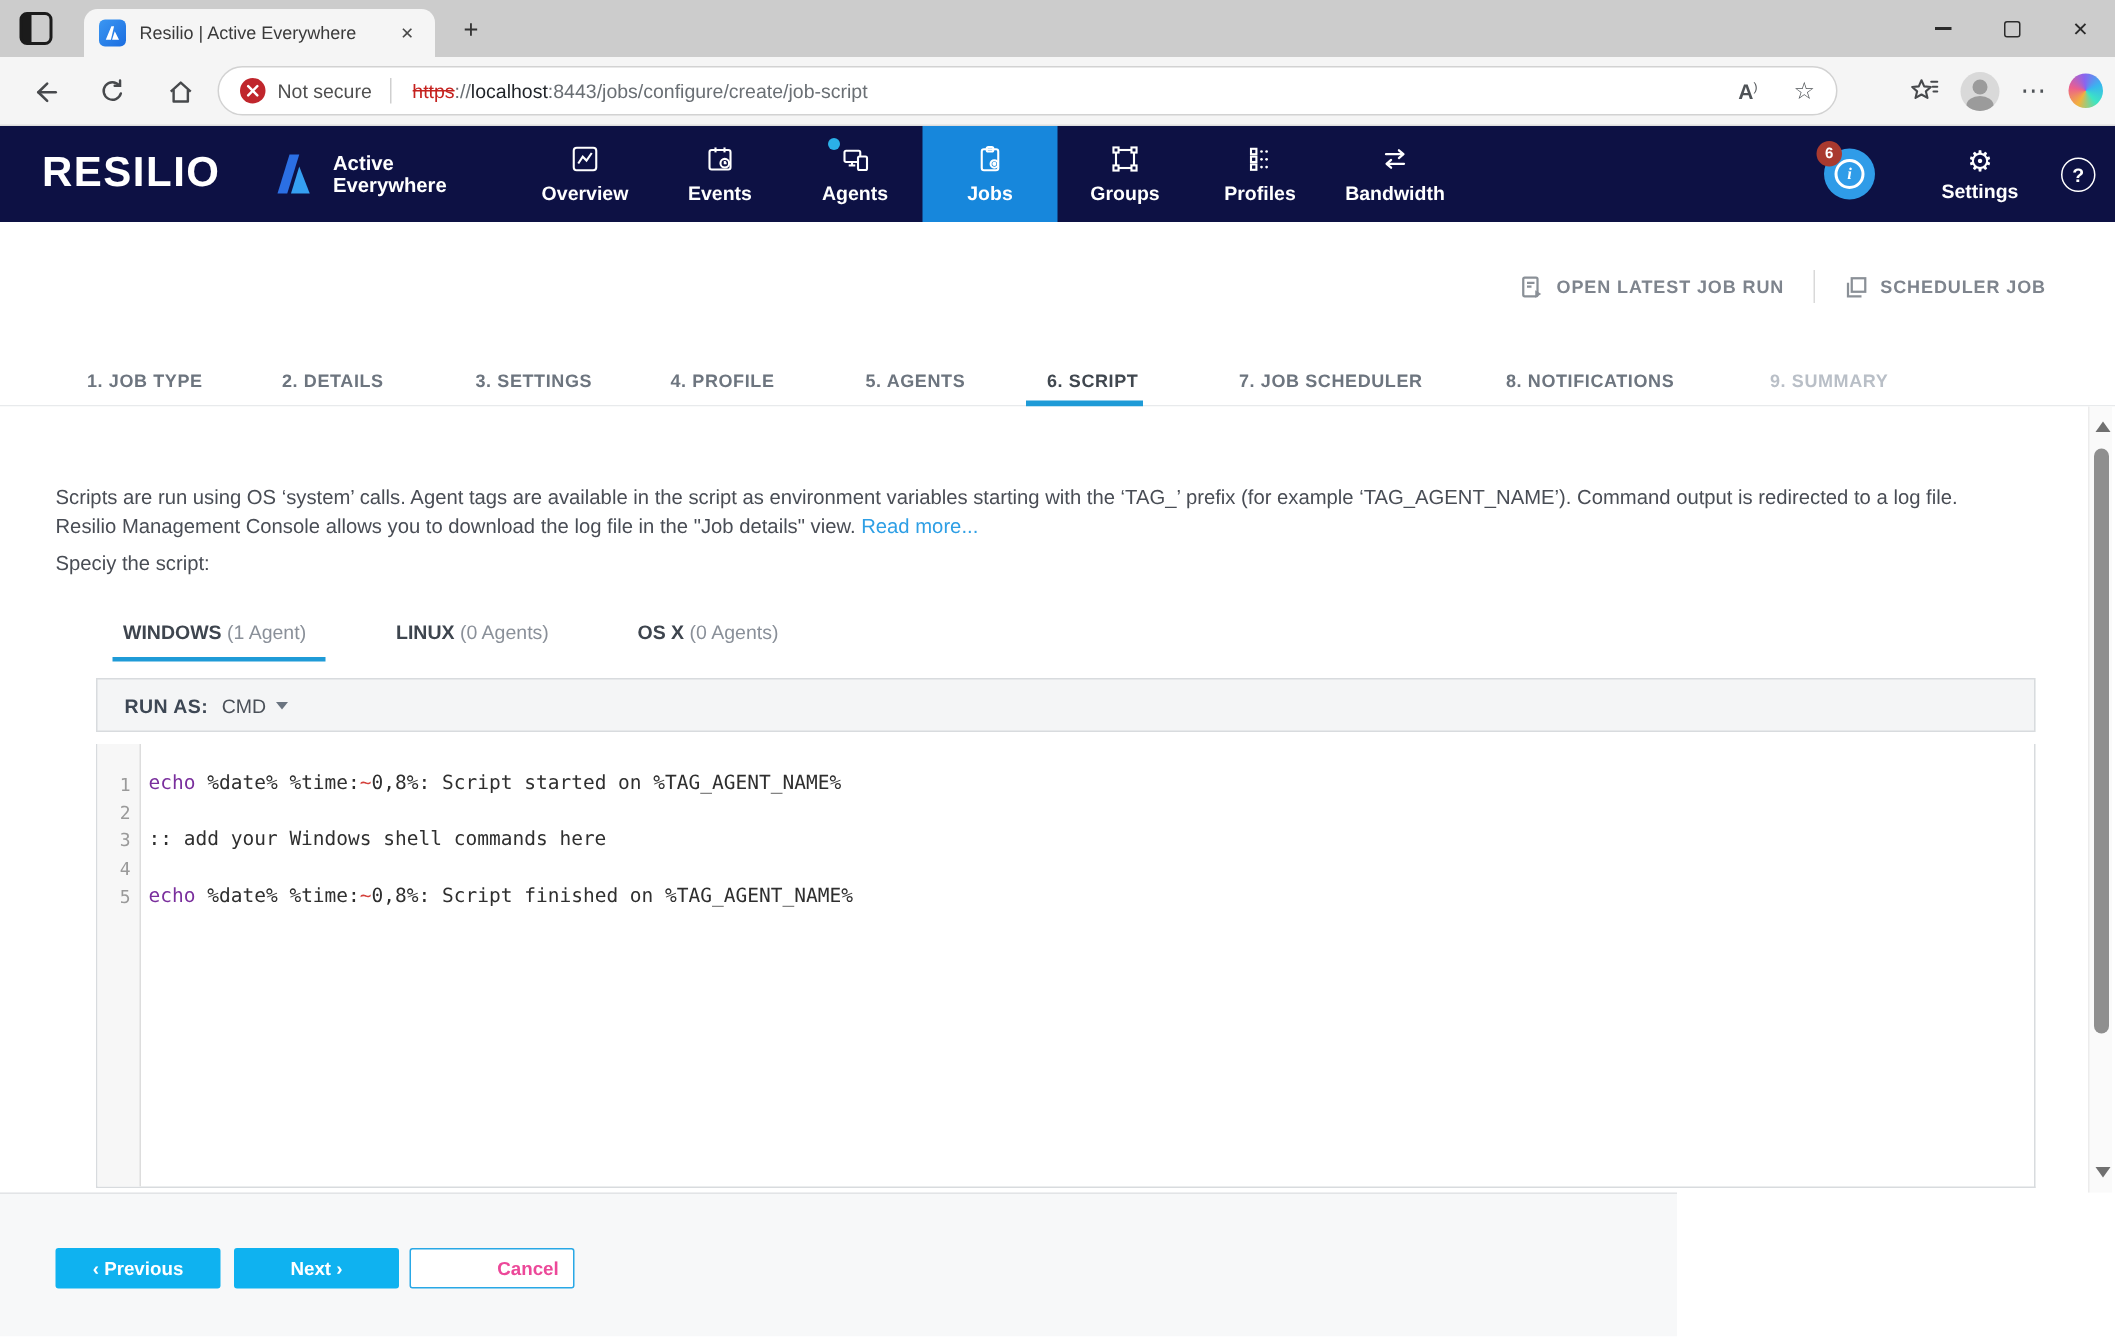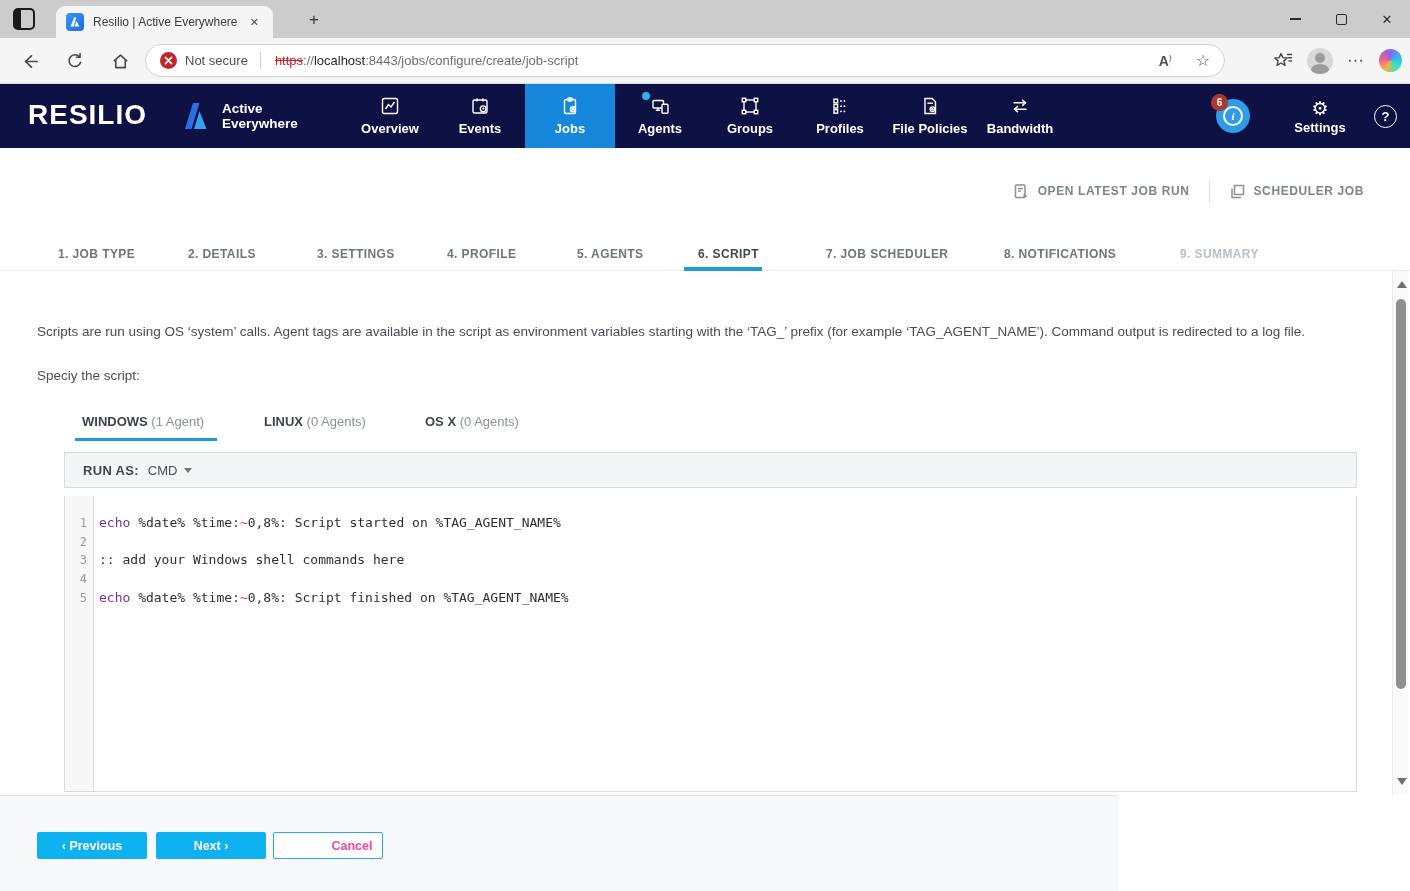--- a/index.html
+++ b/index.html
@@ -4,21 +4,21 @@
 <style>
   * { box-sizing: border-box; margin: 0; padding: 0; }
   html,body { width:1410px; height:891px; }
   body { position:relative; overflow:hidden; background:#fff; font-family:"Liberation Sans",sans-serif; }
   svg { display:block; }
 
   
   .tabstrip { position:absolute; top:0; left:0; width:1410px; height:38px; background:#cccccc; }
   .ws-btn { position:absolute; left:13px; top:8px; width:22px; height:22px; border:2px solid #1b1b1b; border-radius:5px; background:#1b1b1b; }
   .ws-btn .ws-inner { position:absolute; left:6px; top:0; right:0; bottom:0; background:#cccccc; border-radius:0 3px 3px 0; }
-  .tab { position:absolute; left:56px; top:6px; width:217px; height:32px; background:#f5f5f5; border-radius:9px 9px 0 0; display:flex; align-items:center; padding:0 10px; }
+  .tab { position:absolute; left:56px; top:6px; width:234px; height:32px; background:#f5f5f5; border-radius:9px 9px 0 0; display:flex; align-items:center; padding:0 10px; }
   .favicon { width:18px; height:18px; border-radius:4px; background:linear-gradient(135deg,#3b97f2,#1b6de0); display:flex; align-items:center; justify-content:center; margin-right:9px; flex:none; }
   .tab-title { font-size:12px; color:#3a3a3a; flex:1; white-space:nowrap; overflow:hidden; }
   .tab-close { font-size:11px; color:#4a4a4a; padding:2px 4px; cursor:default; }
   .newtab { position:absolute; left:302px; top:8px; font-size:17px; color:#333; width:24px; height:24px; text-align:center; line-height:24px; }
   .wincontrols { position:absolute; right:0; top:0; height:38px; display:flex; }
   .winbtn { width:46px; height:38px; display:flex; align-items:center; justify-content:center; color:#2b2b2b; font-size:13px; }
   .glyph-min { width:11px; height:2px; background:#2b2b2b; }
   .glyph-max { width:11px; height:11px; border:1.5px solid #2b2b2b; border-radius:2px; }
 
   .toolbar { position:absolute; top:38px; left:0; width:1410px; height:46px; background:#f5f5f5; border-bottom:1px solid #dedede; }
@@ -219,42 +219,42 @@
         <svg width="20" height="20" viewBox="0 0 20 20" fill="none" stroke="#fff" stroke-width="1.4">
             <rect x="3" y="4" width="14" height="13" rx="1.5"></rect>
             <line x1="7" y1="2.3" x2="7" y2="5.6"></line>
             <line x1="13" y1="2.3" x2="13" y2="5.6"></line>
             <circle cx="13.2" cy="12.8" r="2.9"></circle>
             <polyline points="13.2,11.4 13.2,12.8 14.4,12.8"></polyline>
           </svg>
       </span>
       <span>Events</span>
     </div>
+    <div class="nav-item">
+      <span class="nav-ic-wrap">
+        <span class="agent-dot"></span>
+        <svg width="20" height="20" viewBox="0 0 20 20" fill="none" stroke="#fff" stroke-width="1.4">
+            <rect x="3" y="4.5" width="10.5" height="7.5" rx="1"></rect>
+            <line x1="8" y1="12" x2="8" y2="14.3"></line>
+            <line x1="5.8" y1="14.3" x2="10.2" y2="14.3"></line>
+            <rect x="12" y="8.3" width="6" height="9" rx="1" fill="#0d1144"></rect>
+          </svg>
+      </span>
+      <span>Agents</span>
+    </div>
     <div class="nav-item active">
       <span class="nav-ic-wrap">
         <svg width="20" height="20" viewBox="0 0 20 20" fill="none" stroke="#fff" stroke-width="1.4">
             <rect x="4.5" y="3.5" width="11" height="14" rx="1.5"></rect>
             <rect x="7.8" y="2" width="4.4" height="3" rx="1"></rect>
             <circle cx="12.9" cy="13.3" r="2.5"></circle>
             <circle cx="12.9" cy="13.3" r="0.7" fill="#fff"></circle>
           </svg>
       </span>
       <span>Jobs</span>
-    </div>
-    <div class="nav-item">
-      <span class="nav-ic-wrap">
-        <span class="agent-dot"></span>
-        <svg width="20" height="20" viewBox="0 0 20 20" fill="none" stroke="#fff" stroke-width="1.4">
-            <rect x="3" y="4.5" width="10.5" height="7.5" rx="1"></rect>
-            <line x1="8" y1="12" x2="8" y2="14.3"></line>
-            <line x1="5.8" y1="14.3" x2="10.2" y2="14.3"></line>
-            <rect x="12" y="8.3" width="6" height="9" rx="1" fill="#0d1144"></rect>
-          </svg>
-      </span>
-      <span>Agents</span>
     </div>
     <div class="nav-item">
       <span class="nav-ic-wrap">
         <svg width="20" height="20" viewBox="0 0 20 20" fill="none" stroke="#fff" stroke-width="1.4">
             <line x1="6" y1="4" x2="14" y2="4"></line>
             <line x1="6" y1="16" x2="14" y2="16"></line>
             <line x1="4" y1="6" x2="4" y2="14"></line>
             <line x1="16" y1="6" x2="16" y2="14"></line>
             <rect x="2.3" y="2.3" width="3.4" height="3.4"></rect>
             <rect x="14.3" y="2.3" width="3.4" height="3.4"></rect>
@@ -272,31 +272,20 @@
             <rect x="4" y="13.6" width="3.6" height="3.6"></rect>
             <circle cx="11" cy="5" r="0.9" fill="#fff" stroke="none"></circle>
             <circle cx="14.4" cy="5" r="0.9" fill="#fff" stroke="none"></circle>
             <circle cx="11" cy="10.2" r="0.9" fill="#fff" stroke="none"></circle>
             <circle cx="14.4" cy="10.2" r="0.9" fill="#fff" stroke="none"></circle>
             <circle cx="11" cy="15.4" r="0.9" fill="#fff" stroke="none"></circle>
             <circle cx="14.4" cy="15.4" r="0.9" fill="#fff" stroke="none"></circle>
           </svg>
       </span>
       <span>Profiles</span>
-    </div>
-    <div class="nav-item">
-      <span class="nav-ic-wrap">
-        <svg width="20" height="20" viewBox="0 0 20 20" fill="none" stroke="#fff" stroke-width="1.4">
-            <path d="M5 2.5 H12.2 L15.5 5.8 V17.5 H5 Z"></path>
-            <line x1="7.3" y1="7.2" x2="13" y2="7.2"></line>
-            <circle cx="12.4" cy="13.2" r="2.3"></circle>
-            <circle cx="12.4" cy="13.2" r="0.6" fill="#fff"></circle>
-          </svg>
-      </span>
-      <span>File Policies</span>
     </div>
     <div class="nav-item">
       <span class="nav-ic-wrap">
         <svg width="20" height="20" viewBox="0 0 20 20" fill="none" stroke="#fff" stroke-width="1.5" stroke-linecap="round" stroke-linejoin="round">
             <path d="M4 6.8 H15.4"></path>
             <path d="M12.6 4.2 L15.6 6.8 L12.6 9.4"></path>
             <path d="M16 13.2 H4.6"></path>
             <path d="M7.4 10.6 L4.4 13.2 L7.4 15.8"></path>
           </svg>
       </span>
@@ -350,20 +339,21 @@
   <span class="step active" style="left:698px">6. SCRIPT</span>
   <span class="step" style="left:826px">7. JOB SCHEDULER</span>
   <span class="step" style="left:1004px">8. NOTIFICATIONS</span>
   <span class="step disabled" style="left:1180px">9. SUMMARY</span>
   <div class="step-underline"></div>
 </div>
 
 <div class="content">
   <div class="desc">
     <div>Scripts are run using OS ‘system’ calls. Agent tags are available in the script as environment variables starting with the ‘TAG_’ prefix (for example ‘TAG_AGENT_NAME’). Command output is redirected to a log file.</div>
+    <div><span>Resilio Management Console allows you to download the log file in the "Job details" view. </span> <span class="read-more">Read more...</span></div>
   </div>
   <div class="specify">Speciy the script:</div>
 
   <div class="os-tabs">
     <span class="os-tab" style="left:82px"><span class="os-name">WINDOWS</span><span class="os-count"> (1 Agent)</span></span>
     <span class="os-tab" style="left:264px"><span class="os-name">LINUX</span><span class="os-count"> (0 Agents)</span></span>
     <span class="os-tab" style="left:425px"><span class="os-name">OS X</span><span class="os-count"> (0 Agents)</span></span>
     <div class="os-underline"></div>
   </div>
 

